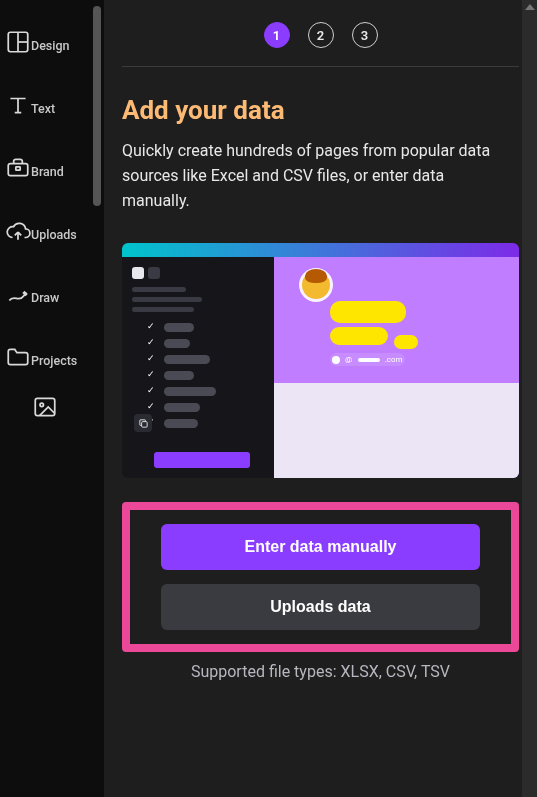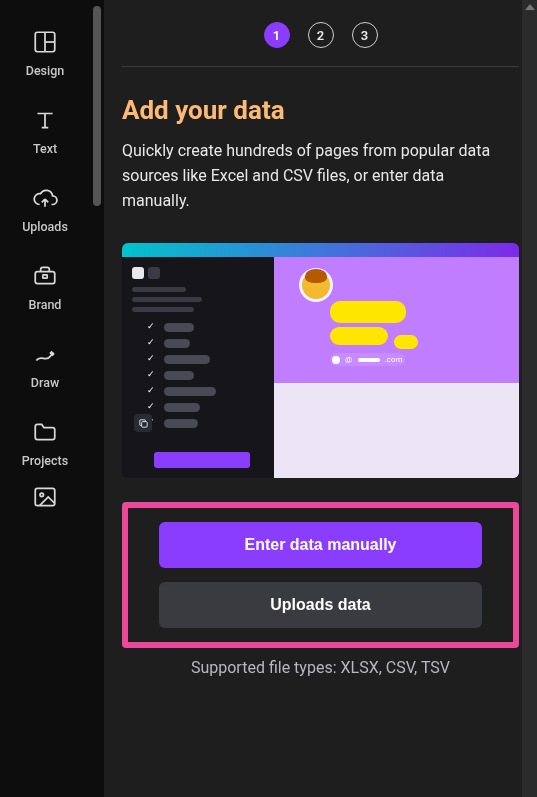--- a/index.html
+++ b/index.html
@@ -16,21 +16,21 @@
     background: #0d0d0d;
     display: flex;
     flex-direction: column;
     align-items: center;
     padding-top: 14px;
     gap: 0;
   }
   .side-item {
     width: 80px;
     display: flex;
-    flex-direction: column;
+    flex-direction: row;
     align-items: center;
     color: #c8c8c8;
     font-size: 12.5px;
     font-weight: 500;
     padding: 14px 0 14px;
     cursor: pointer;
   }
   .side-item .icon-wrap {
     height: 28px;
     display: flex;
@@ -186,21 +186,21 @@
     position:absolute; top: 96px; left: 56px;
     display:flex; align-items:center; gap:5px;
     font-size: 8px; color:#fff; background: rgba(255,255,255,0.12);
     padding: 2px 2px; border-radius: 8px;
   }
   .email-dot{width:8px;height:8px;border-radius:50%;background:#fff;}
   .illus-right .lower { position:absolute; left:0; right:0; bottom:0; height:95px; background:#ece5f6;}
   
   .action-box {
     margin-top: 24px;
-    border: 6px solid #ec4899;
+    border: 8px solid #ec4899;
     border-radius: 4px;
     padding: 14px 31px;
     background: transparent;
   }
   .btn {
     display: block;
     width: 100%;
     height: 46px;
     border-radius: 6px;
     border: none;
@@ -242,35 +242,35 @@
     <span class="icon-wrap">
       <svg width="26" height="26" viewBox="0 0 24 24" fill="none" stroke-width="1.6">
           <path d="M5 6h14M12 6v13M9 19h6"></path>
         </svg>
     </span>
     <span>Text</span>
   </div>
   <div class="side-item">
     <span class="icon-wrap">
       <svg width="26" height="26" viewBox="0 0 24 24" fill="none" stroke-width="1.6">
-          <path d="M7 18a5 5 0 1 1 .8-9.94A6 6 0 0 1 19 10a4 4 0 0 1 0 8h-1"></path>
-          <path d="M12 20v-7m0 0 3 3m-3-3-3 3"></path>
-        </svg>
-    </span>
-    <span>Uploads</span>
-  </div>
-  <div class="side-item">
-    <span class="icon-wrap">
-      <svg width="26" height="26" viewBox="0 0 24 24" fill="none" stroke-width="1.6">
           <rect x="3" y="8" width="18" height="11" rx="2"></rect>
           <path d="M8 8V6a2 2 0 0 1 2-2h4a2 2 0 0 1 2 2v2"></path>
           <rect x="10" y="11" width="4" height="3" rx="0.5"></rect>
         </svg>
     </span>
     <span>Brand</span>
+  </div>
+  <div class="side-item">
+    <span class="icon-wrap">
+      <svg width="26" height="26" viewBox="0 0 24 24" fill="none" stroke-width="1.6">
+          <path d="M7 18a5 5 0 1 1 .8-9.94A6 6 0 0 1 19 10a4 4 0 0 1 0 8h-1"></path>
+          <path d="M12 20v-7m0 0 3 3m-3-3-3 3"></path>
+        </svg>
+    </span>
+    <span>Uploads</span>
   </div>
   <div class="side-item">
     <span class="icon-wrap">
       <svg width="26" height="26" viewBox="0 0 24 24" fill="none" stroke-width="1.6">
           <path d="M4 18c4-6 9 2 13-4l3-3"></path>
           <path d="M18 9l3 3-2 2-3-3z" fill="#d9d9d9" stroke="none"></path>
         </svg>
     </span>
     <span>Draw</span>
   </div>

